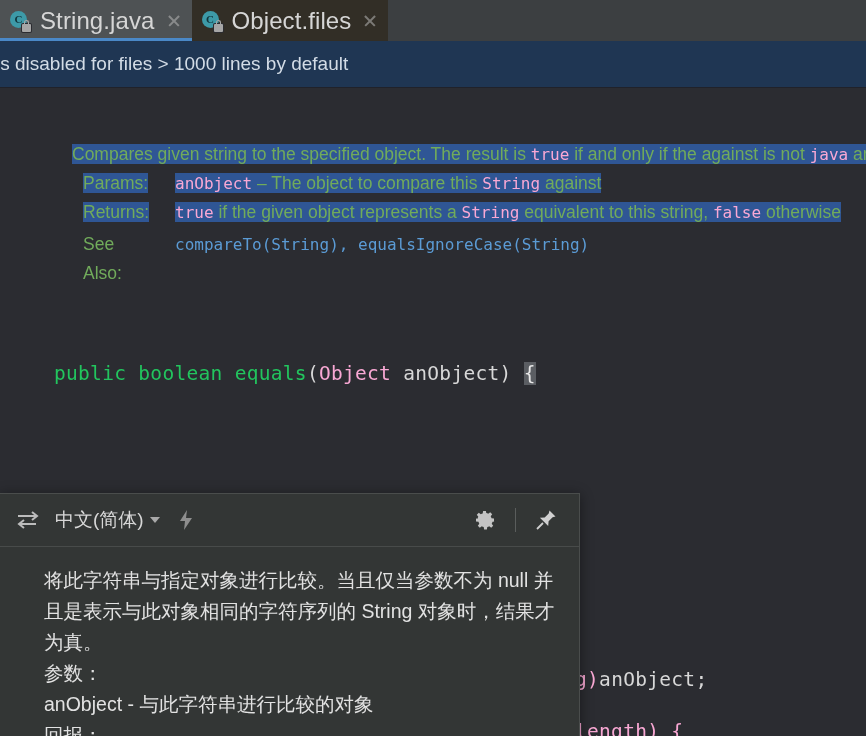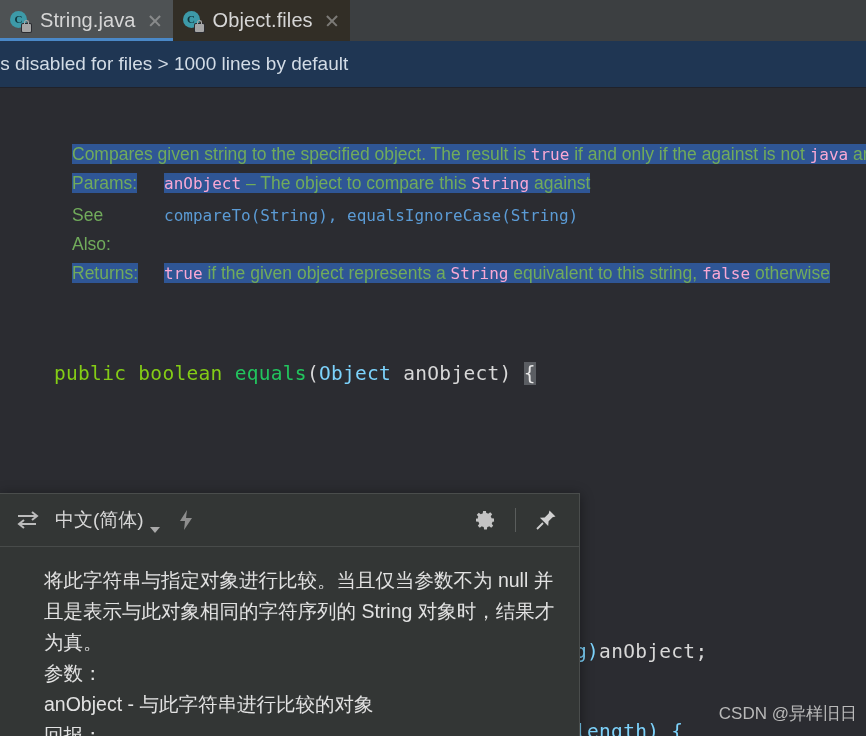--- a/index.html
+++ b/index.html
@@ -79,21 +79,21 @@
     content: "";
     position: absolute;
     left: 2px; top: -4px;
     width: 5px; height: 5px;
     border: 1.5px solid #a6a6a6;
     border-bottom: none;
     border-radius: 3px 3px 0 0;
     box-sizing: border-box;
   }
   .tab-title {
-    font-size: 20px;
+    font-size: 24px;
     color: #d6d6d6;
     white-space: nowrap;
     letter-spacing: 0.1px;
   }
   .tab-close {
     margin-left: 11px;
     width: 16px;
     height: 16px;
     position: relative;
     flex: 0 0 auto;
@@ -169,40 +169,41 @@
     font-size: 16px;
     color: #f9a8d4;
   }
   .jd-tagrow {
     display: flex;
     align-items: baseline;
   }
   .jd-tag {
     width: 58px;
     flex: 0 0 auto;
+    margin-left: 11px;
   }
   .jd-tagbody { flex: 1 1 auto; padding-left: 34px; }
   .link {
     color: #5b9bd5;
     font-family: "DejaVu Sans Mono", monospace;
     font-size: 16px;
   }
   .seealso-row { margin-top: 3px; }
 
   
   .cl {
     position: absolute;
     white-space: pre;
     font-family: "DejaVu Sans Mono", monospace;
     font-size: 19.5px;
     letter-spacing: 0.3px;
   }
-  .kw   { color: #84cc16; }
+  .kw   { color: #22c55e; }
   .meth { color: #22c55e; }
-  .type { color: #7dd3fc; }
+  .type { color: #f9a8d4; }
   .plain{ color: #d8d8d8; }
   .punc { color: #d8d8d8; }
   .cursorblk {
     background: #5b5e63;
     color: #e8e8e8;
   }
 
   
   .popup {
     position: absolute;
@@ -225,21 +226,21 @@
     box-sizing: border-box;
     border-bottom: 1px solid #484b4a;
   }
   .swap-icon {
     width: 26px; height: 20px;
     flex: 0 0 auto;
     margin-right: 14px;
   }
   .lang-select {
     display: flex;
-    align-items: flex-end;
+    align-items: center;
     cursor: default;
   }
   .lang-label {
     font-size: 19px;
     color: #d7d7d7;
     white-space: nowrap;
   }
   .caret {
     margin-left: 6px;
     width: 0; height: 0;
@@ -323,35 +324,35 @@
 
     <div class="javadoc">
 
       <div class="jd-line"><span class="hl"><span>Compares given string to the specified object. The result is </span><span class="mono">true</span><span> if and only if the against is not </span><span class="mono">java</span><span> and is a </span></span></div>
 
       <div class="jd-tagrow">
         <span class="jd-tag"><span class="hl">Params:</span></span>
         <span class="jd-tagbody"><span class="hl"><span class="mono">anObject</span><span> – The object to compare this </span><span class="mono">String</span><span> against</span></span></span>
       </div>
 
+      <div class="jd-tagrow">
+        <span class="jd-tag"><span class="hl">Returns:</span></span>
+        <span class="jd-tagbody"><span class="hl"><span class="mono">true</span><span> if the given object represents a </span><span class="mono">String</span><span> equivalent to this string, </span><span class="mono">false</span><span> otherwise</span></span></span>
+      </div>
+
       <div class="jd-tagrow seealso-row">
         <span class="jd-tag">See Also:</span>
         <span class="jd-tagbody"><a class="link">compareTo(String)</a><span class="link">, </span><a class="link">equalsIgnoreCase(String)</a></span>
       </div>
 
-      <div class="jd-tagrow">
-        <span class="jd-tag"><span class="hl">Returns:</span></span>
-        <span class="jd-tagbody"><span class="hl"><span class="mono">true</span><span> if the given object represents a </span><span class="mono">String</span><span> equivalent to this string, </span><span class="mono">false</span><span> otherwise</span></span></span>
-      </div>
-
     </div>
 
     <div class="cl" style="left:54px; top:274px;"><span class="kw">public</span><span class="plain"> </span><span class="kw">boolean</span><span class="plain"> </span><span class="meth">equals</span><span class="punc">(</span><span class="type">Object</span><span class="plain"> </span><span class="plain">anObject</span><span class="punc">)</span><span class="plain"> </span><span class="cursorblk">{</span></div>
 
-    <div class="cl" style="left:575px; top:552px;"><span class="type">g)</span><span class="plain">anObject;</span></div>
+    <div class="cl" style="left:575px; top:580px;"><span class="type">g)</span><span class="plain">anObject;</span></div>
 
     <div class="cl" style="left:575px; top:632px;"><span class="type">length)</span><span class="plain"> </span><span class="type">{</span></div>
 
   </div>
 
   <div class="popup">
 
     <div class="popup-toolbar">
 
       <span class="swap-icon">
@@ -395,15 +396,14 @@
     </div>
 
     <div class="popup-body">将此字符串与指定对象进行比较。当且仅当参数不为 null 并且是表示与此对象相同的字符序列的 String 对象时，结果才为真。
 参数：
 anObject - 与此字符串进行比较的对象
 回报：
 如果给定对象表示与此字符串等效的字符串，则为 true，否则为 false</div>
 
   </div>
 
-  <div class="watermark">CSDN @异样旧日</div>
 
 </div>
 
 </body></html>

